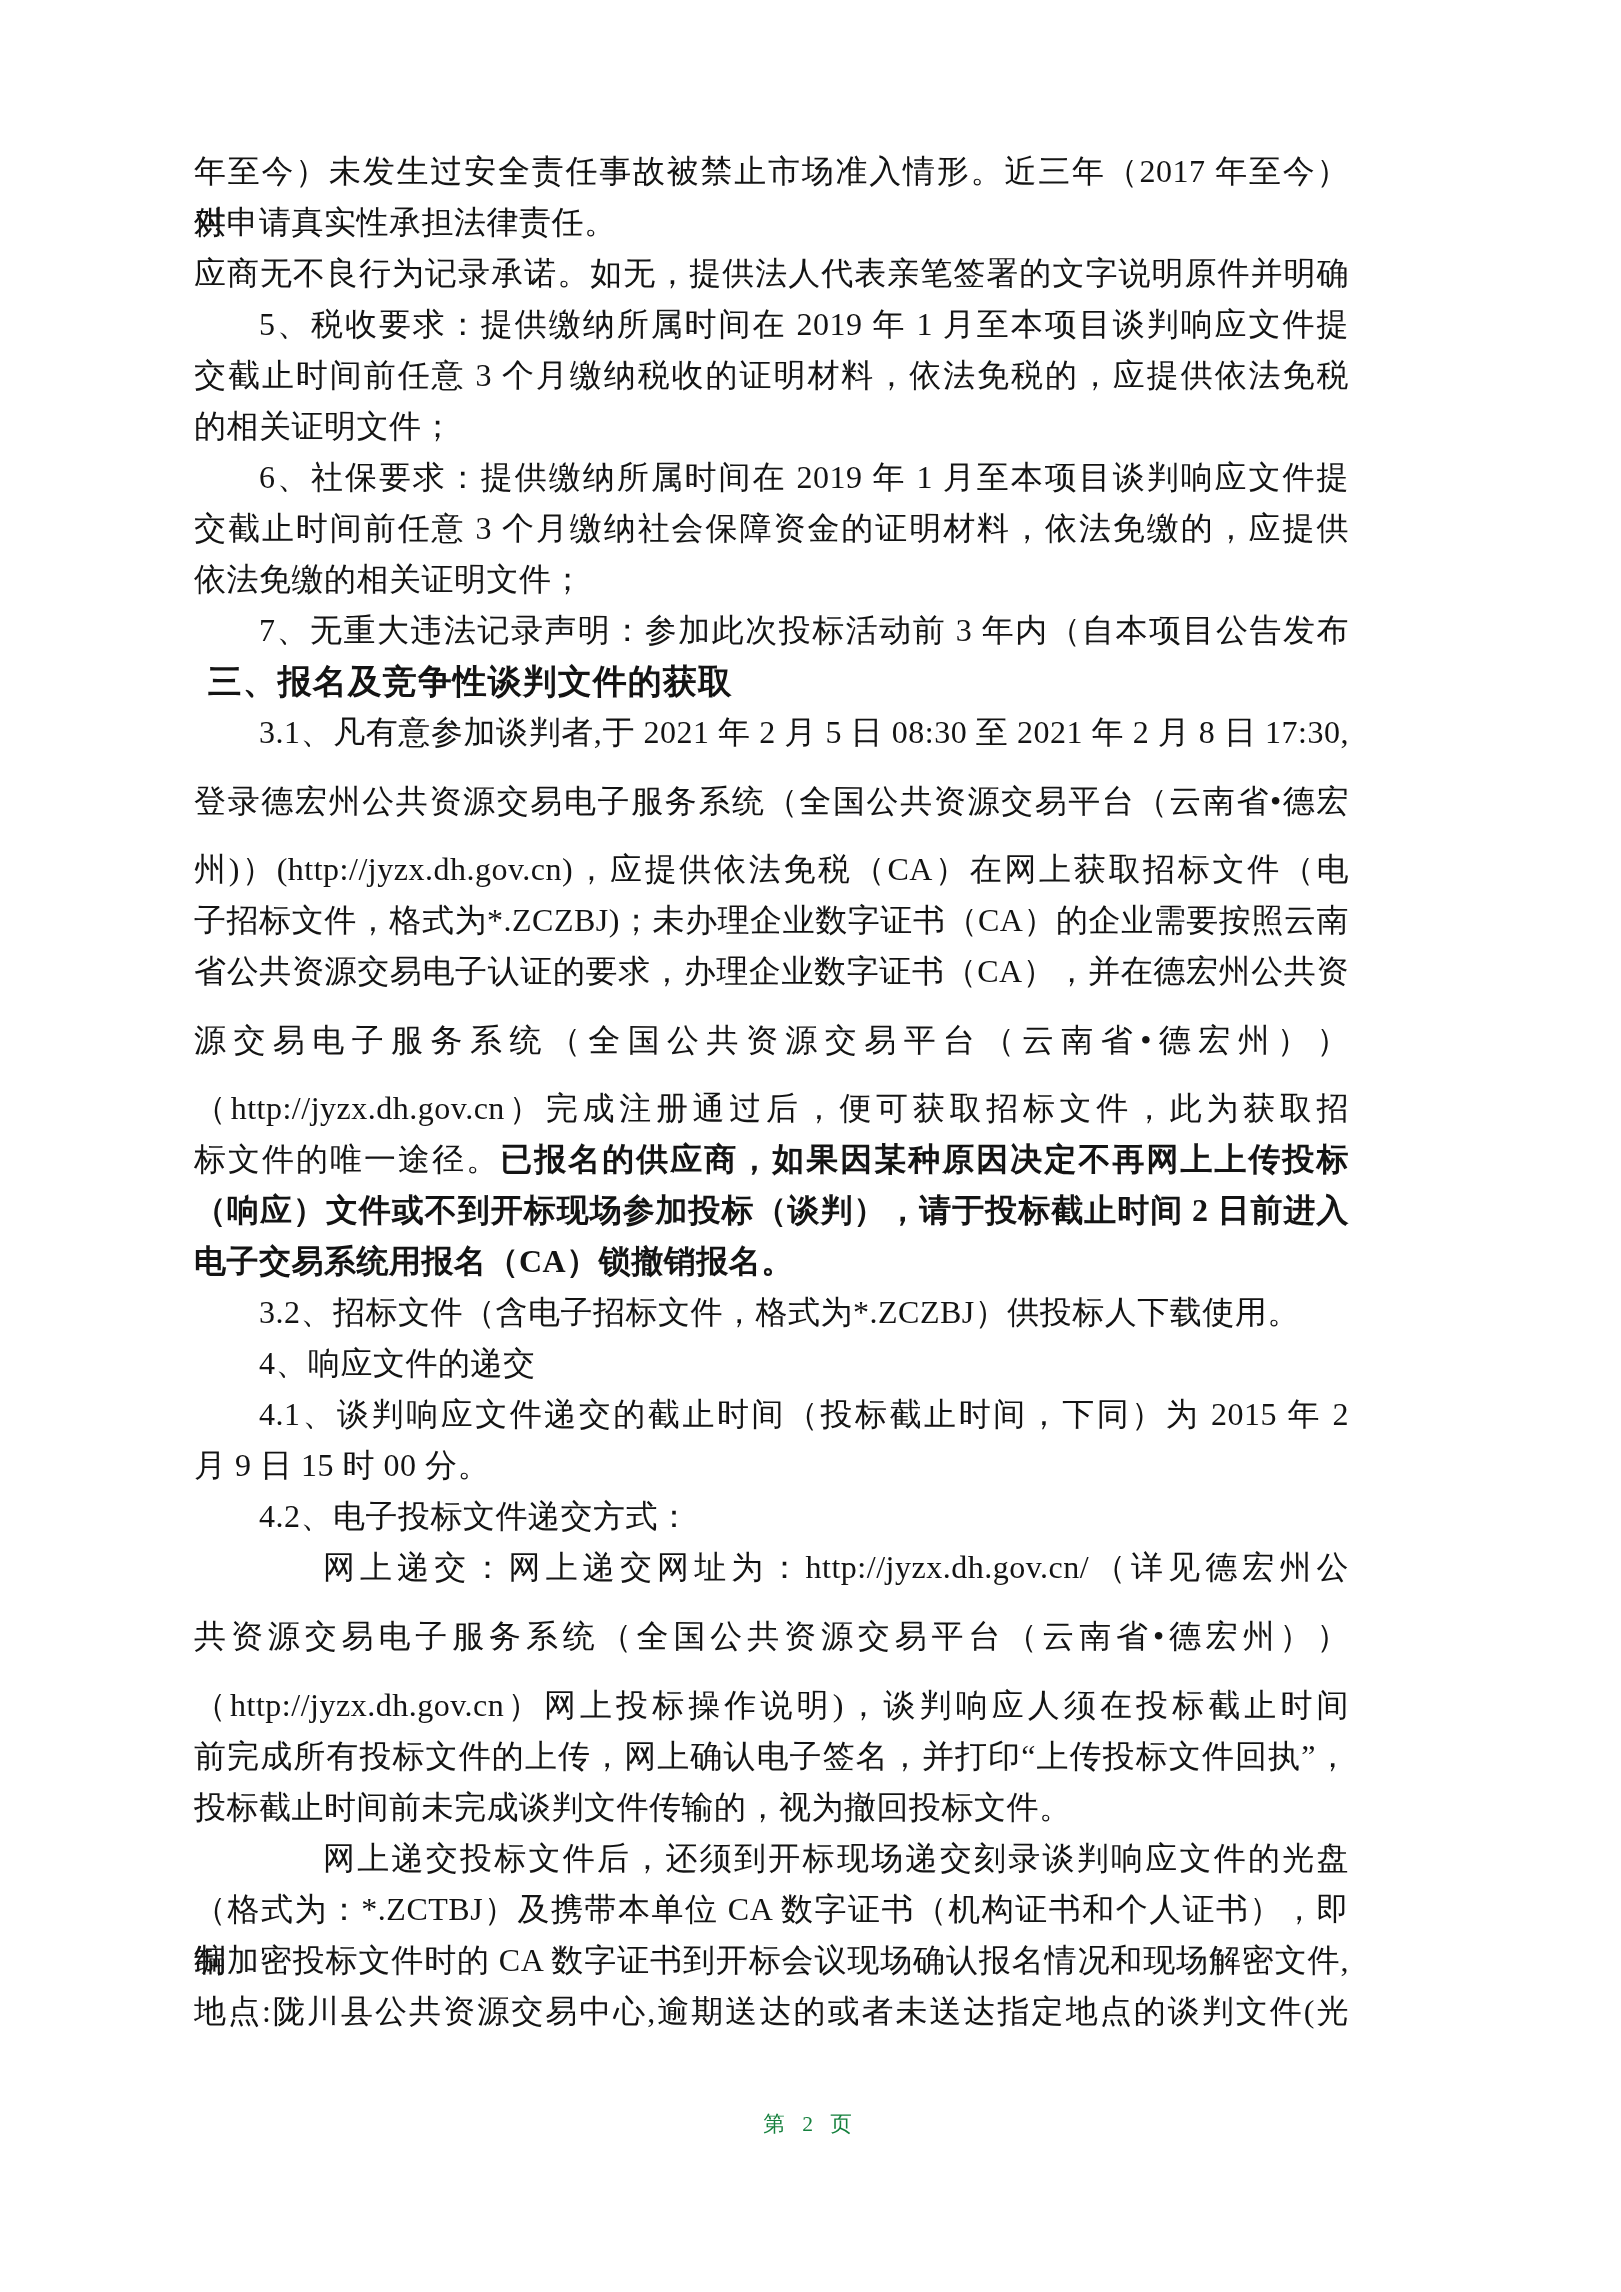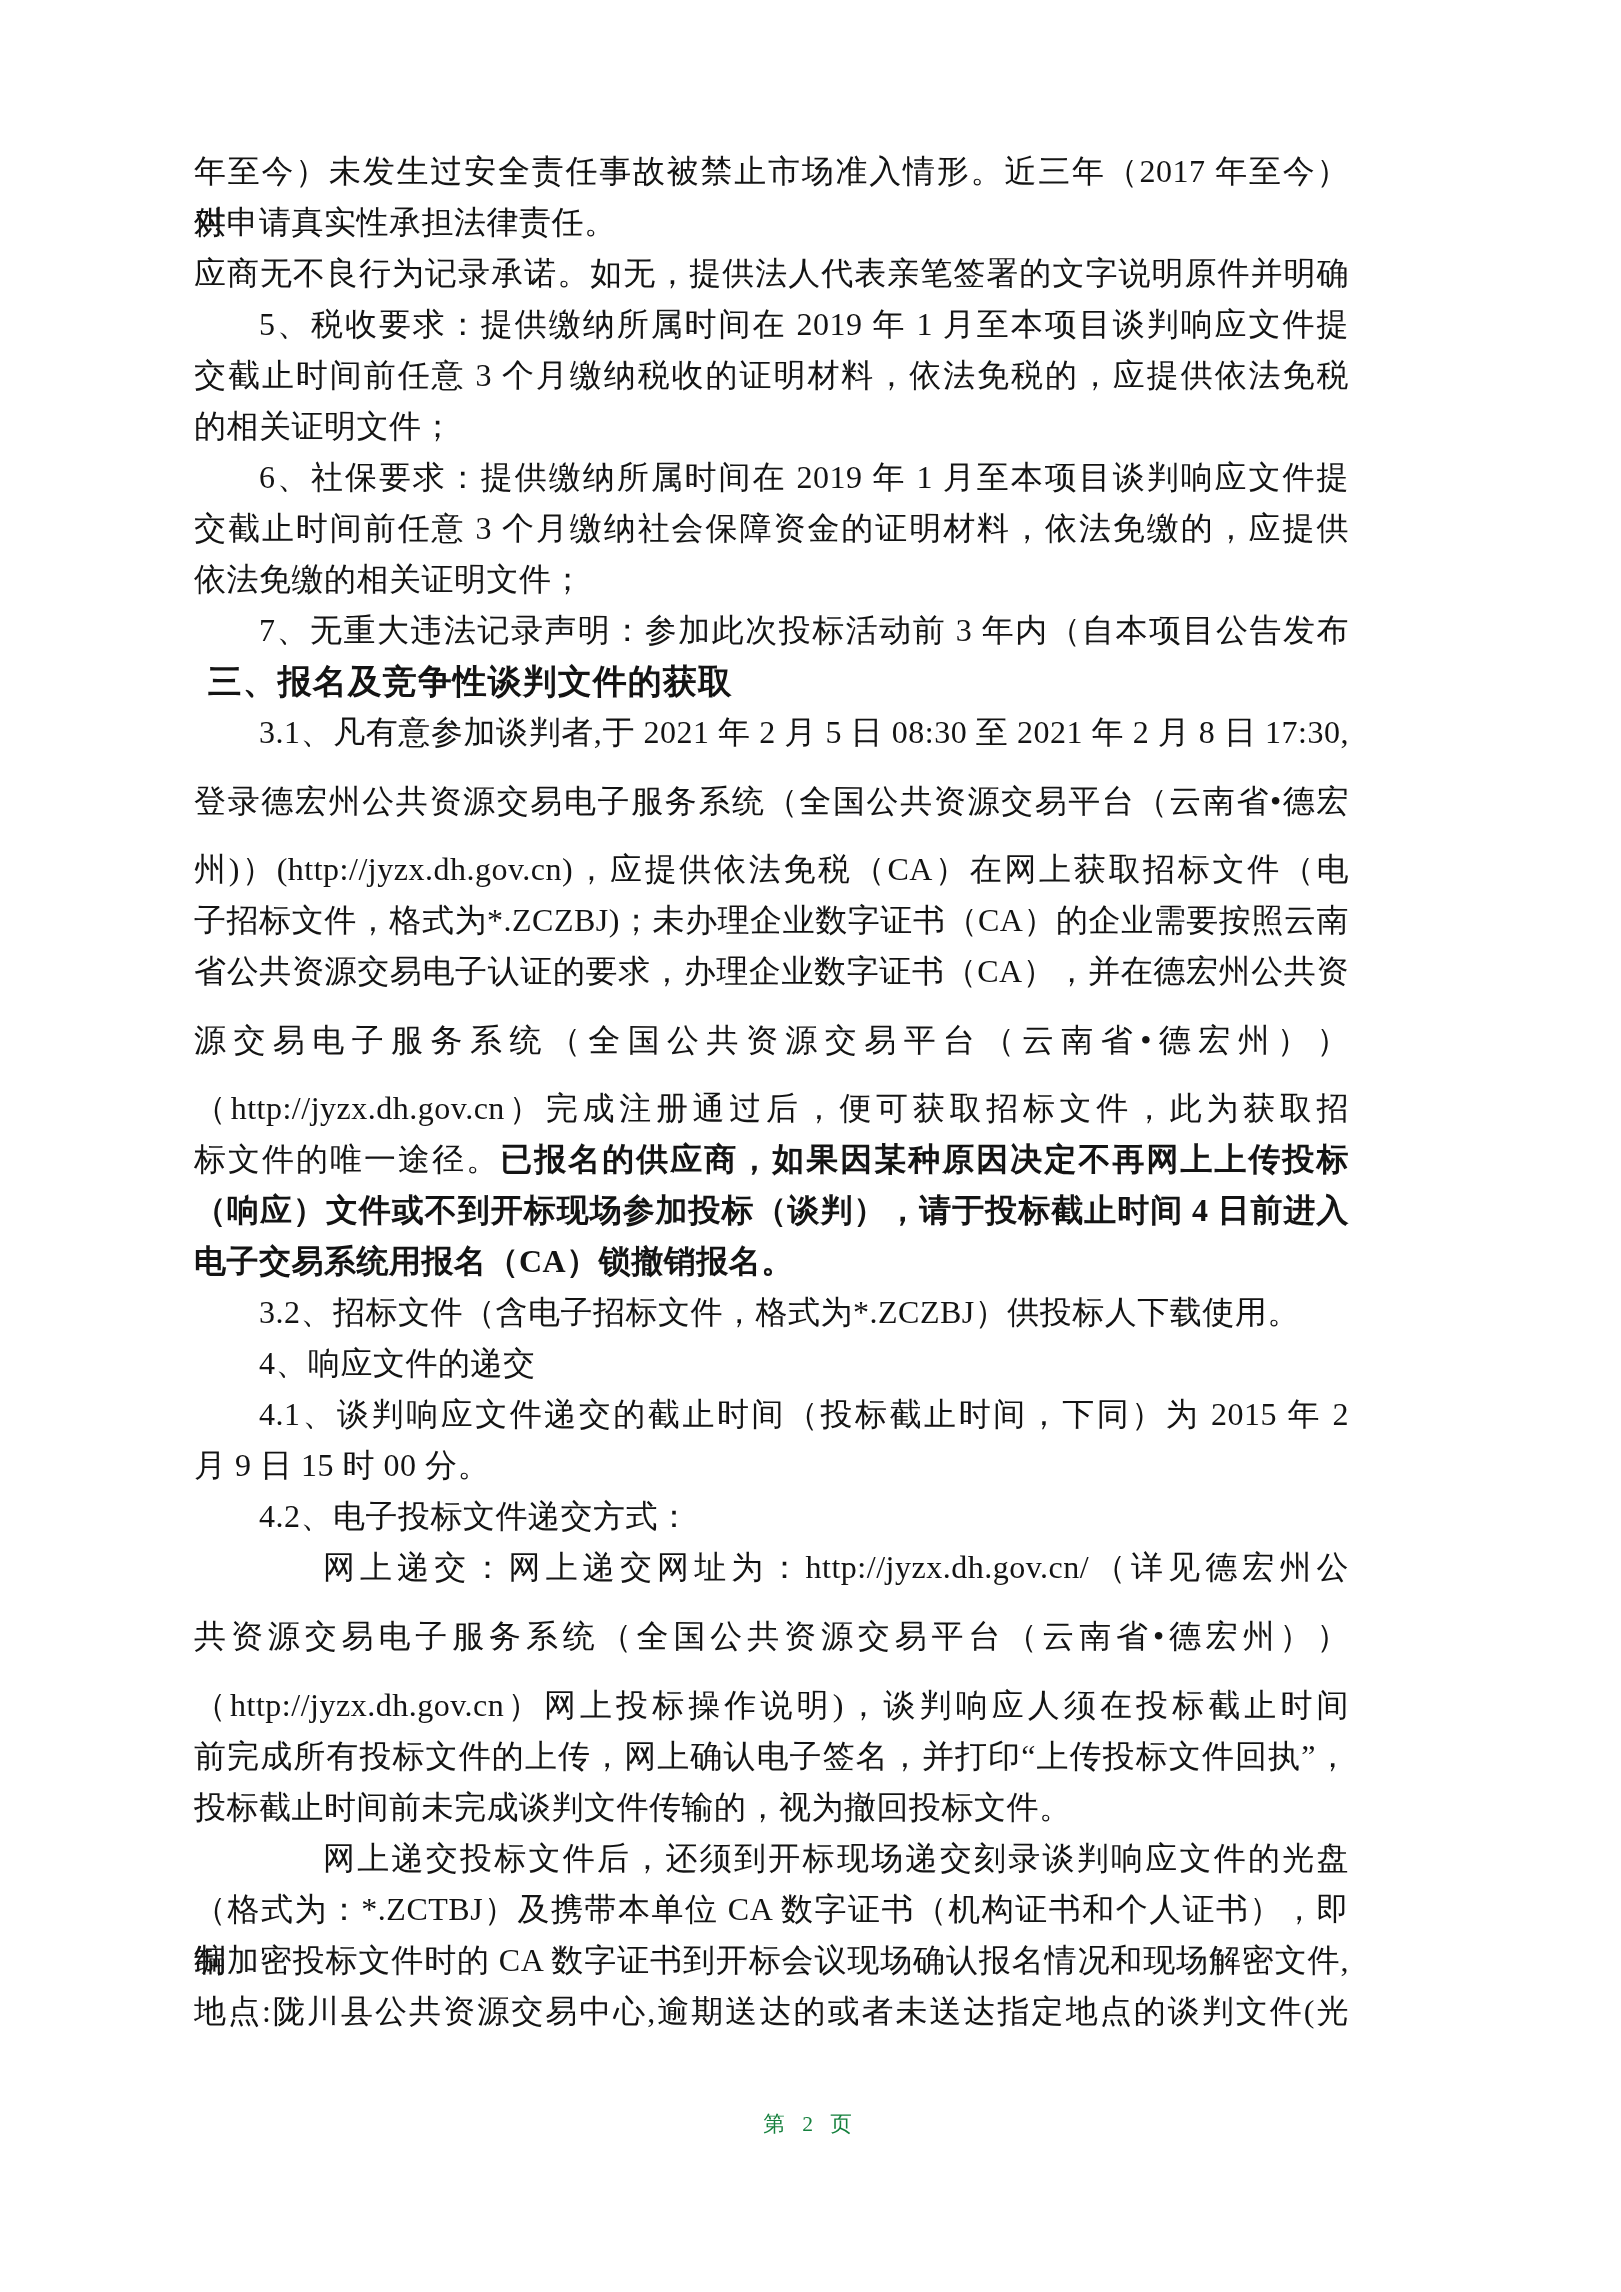--- a/index.html
+++ b/index.html
@@ -62,21 +62,21 @@
       <div class="line indent2"><span class="normal">7、无重大违法记录声明：参加此次投标活动前 3 年内（自本项目公告发布</span></div>
       <div class="line heading last"><span class="bold">三、报名及竞争性谈判文件的获取</span></div>
       <div class="line indent2"><span class="normal">3.1、凡有意参加谈判者,于 2021 年 2 月 5 日 08:30 至 2021 年 2 月 8 日 17:30,</span></div>
       <div class="line wide"><span class="normal">登录德宏州公共资源交易电子服务系统（全国公共资源交易平台（云南省•德宏</span></div>
       <div class="line wide"><span class="normal">州)）(http://jyzx.dh.gov.cn)，应提供依法免税（CA）在网上获取招标文件（电</span></div>
       <div class="line"><span class="normal">子招标文件，格式为*.ZCZBJ)；未办理企业数字证书（CA）的企业需要按照云南</span></div>
       <div class="line"><span class="normal">省公共资源交易电子认证的要求，办理企业数字证书（CA），并在德宏州公共资</span></div>
       <div class="line wide"><span class="normal">源交易电子服务系统（全国公共资源交易平台（云南省•德宏州））</span></div>
       <div class="line wide"><span class="normal">（http://jyzx.dh.gov.cn）完成注册通过后，便可获取招标文件，此为获取招</span></div>
       <div class="line"><span class="normal">标文件的唯一途径。</span><span class="bold">已报名的供应商，如果因某种原因决定不再网上上传投标</span></div>
-      <div class="line"><span class="bold">（响应）文件或不到开标现场参加投标（谈判），请于投标截止时间 4 日前进入</span></div>
+      <div class="line"><span class="bold">（响应）文件或不到开标现场参加投标（谈判），请于投标截止时间 2 日前进入</span></div>
       <div class="line last"><span class="bold">电子交易系统用报名（CA）锁撤销报名。</span></div>
       <div class="line indent2 last"><span class="normal">3.2、招标文件（含电子招标文件，格式为*.ZCZBJ）供投标人下载使用。</span></div>
       <div class="line indent2 last"><span class="normal">4、响应文件的递交</span></div>
       <div class="line indent2"><span class="normal">4.1、谈判响应文件递交的截止时间（投标截止时间，下同）为 2015 年 2</span></div>
       <div class="line last"><span class="normal">月 9 日 15 时 00 分。</span></div>
       <div class="line indent2 last"><span class="normal">4.2、电子投标文件递交方式：</span></div>
       <div class="line indent4"><span class="normal">网上递交：网上递交网址为：http://jyzx.dh.gov.cn/（详见德宏州公</span></div>
       <div class="line wide"><span class="normal">共资源交易电子服务系统（全国公共资源交易平台（云南省•德宏州））</span></div>
       <div class="line wide"><span class="normal">（http://jyzx.dh.gov.cn）网上投标操作说明)，谈判响应人须在投标截止时间</span></div>
       <div class="line"><span class="normal">前完成所有投标文件的上传，网上确认电子签名，并打印“上传投标文件回执”，</span></div>

